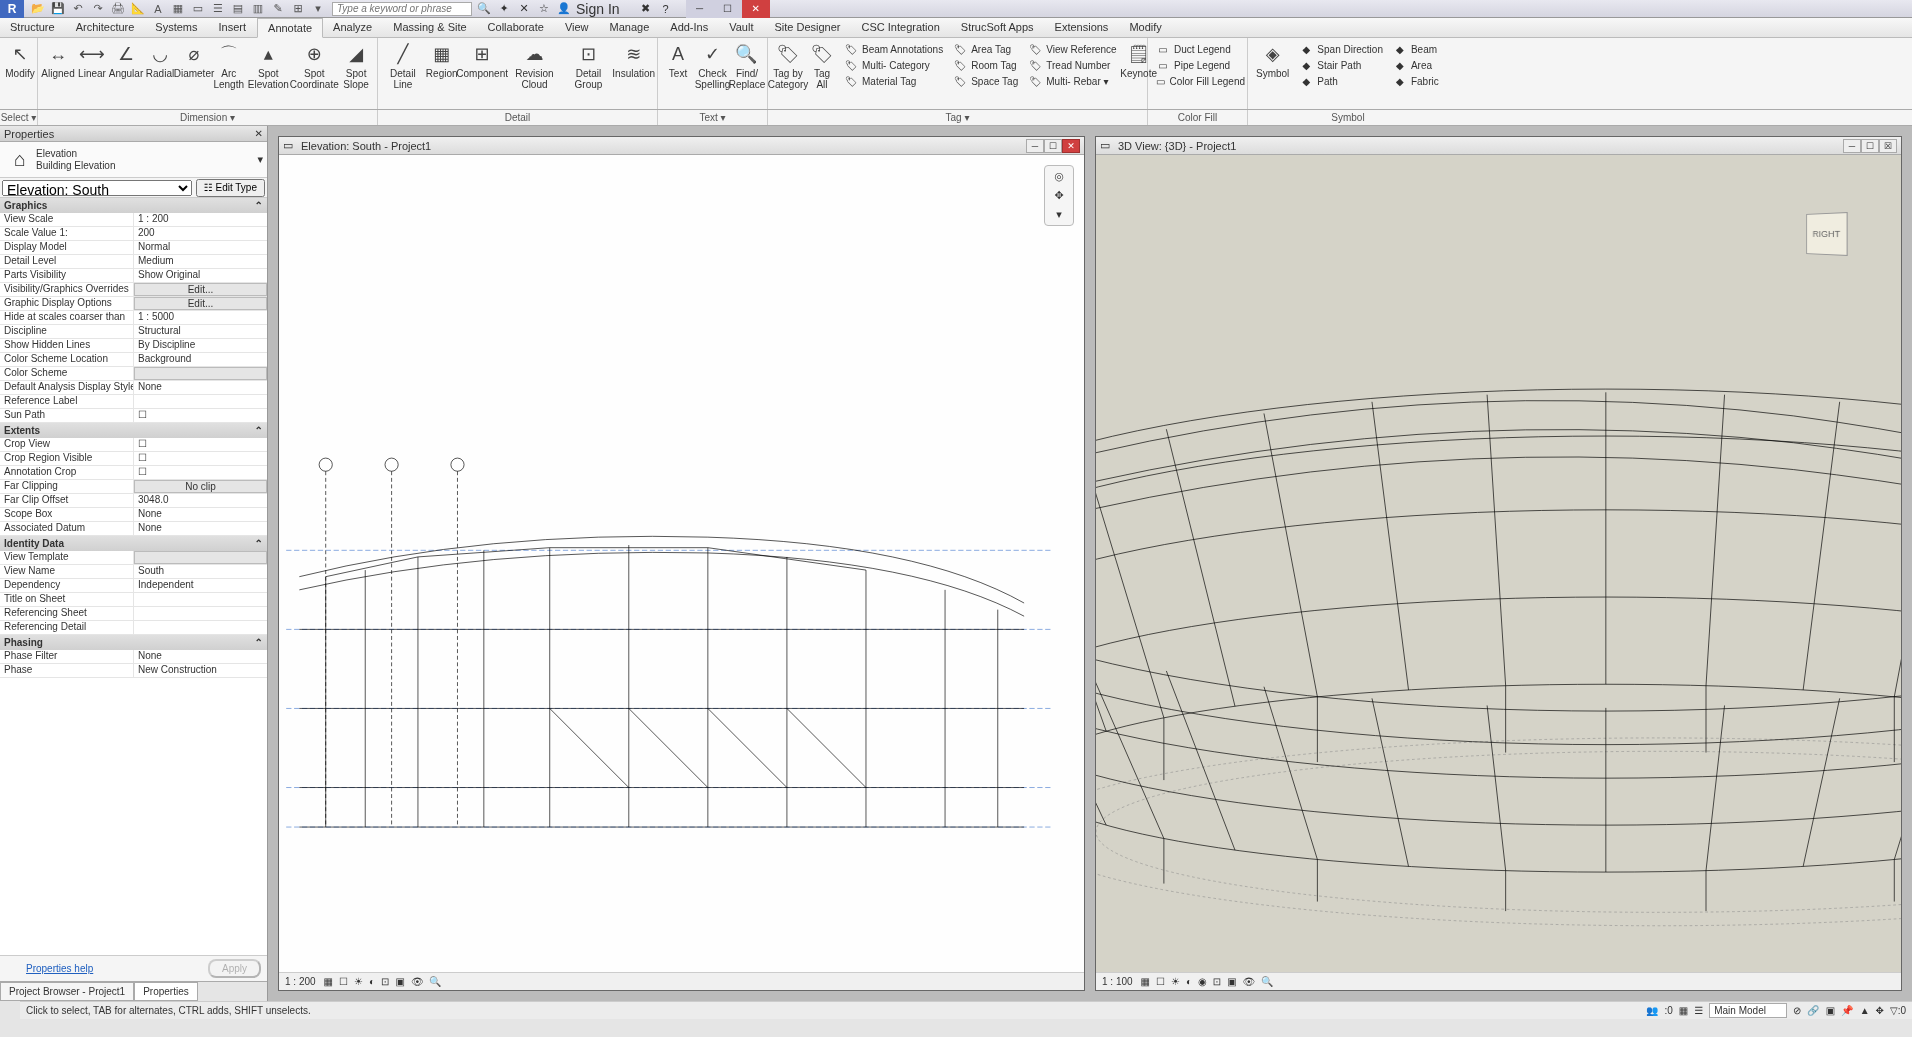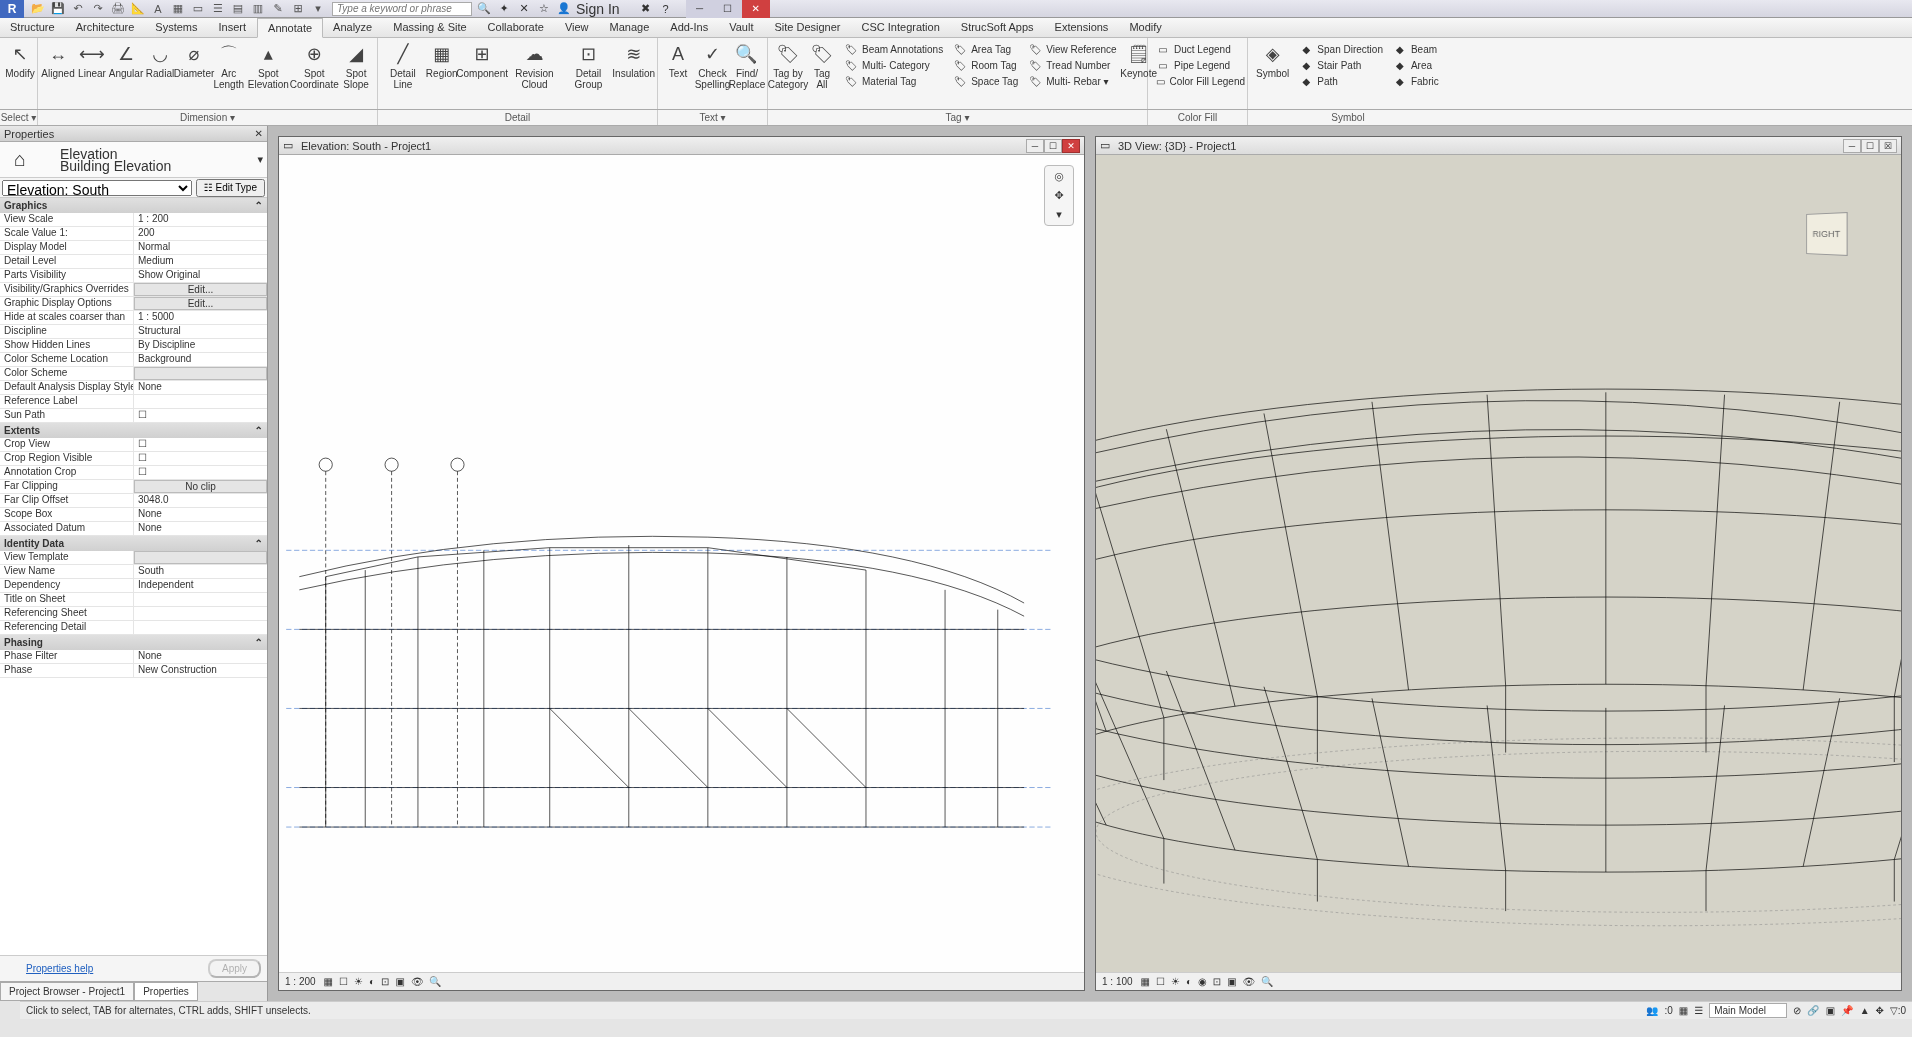--- a/index.html
+++ b/index.html
@@ -39,21 +39,21 @@
 
 
 .workspace { position: absolute; top: 126px; left: 0; right: 0; bottom: 36px; display: flex; }
 
 
 .properties { width: 268px; background: #f5f5f5; border-right: 1px solid #999; display: flex; flex-direction: column; }
 .prop-header { height: 16px; background: linear-gradient(#e8e8e8, #d0d0d0); display: flex; align-items: center; padding: 0 4px; font-size: 11px; border-bottom: 1px solid #aaa; }
 .prop-header .close { margin-left: auto; cursor: pointer; font-size: 10px; }
 .prop-type { height: 36px; display: flex; align-items: center; padding: 4px; border-bottom: 1px solid #ccc; background: #fafafa; }
 .prop-type .ic { width: 32px; height: 28px; display: flex; align-items: center; justify-content: center; font-size: 20px; }
-.prop-type .txt { flex: 1; font-size: 14px; line-height: 12px; margin-left: 24px; }
+.prop-type .txt { flex: 1; font-size: 10px; line-height: 12px; }
 .prop-type .dd { cursor: pointer; }
 .prop-instance { height: 20px; display: flex; align-items: center; padding: 2px; gap: 4px; border-bottom: 1px solid #ccc; }
 .prop-instance select { flex: 1; font-size: 14px; height: 16px; }
 .prop-instance button { font-size: 10px; height: 18px; padding: 0 6px; cursor: pointer; }
 .prop-grid { flex: 1; overflow-y: auto; overflow-x: hidden; font-size: 10px; background: #fff; }
 .prop-cat { background: linear-gradient(#e0e0e0, #d0d0d0); padding: 2px 4px; font-weight: bold; display: flex; align-items: center; }
 .prop-cat .exp { margin-left: auto; cursor: pointer; }
 .prop-row { display: flex; border-bottom: 1px solid #e5e5e5; height: 14px; justify-content: flex-end; }
 .prop-row .k { width: 134px; padding: 0 4px; border-right: 1px solid #e5e5e5; white-space: nowrap; overflow: hidden; }
 .prop-row .v { flex: 1; padding: 0 4px; white-space: nowrap; overflow: hidden; }

